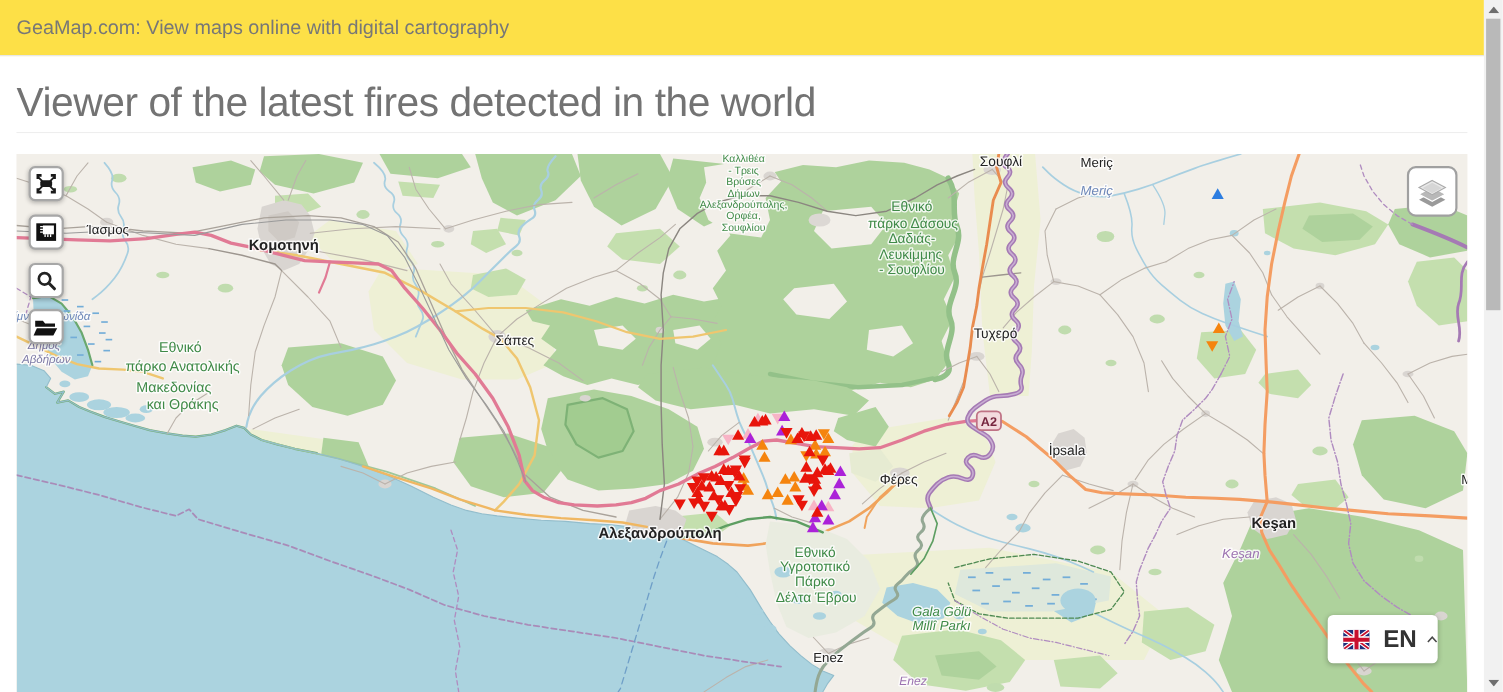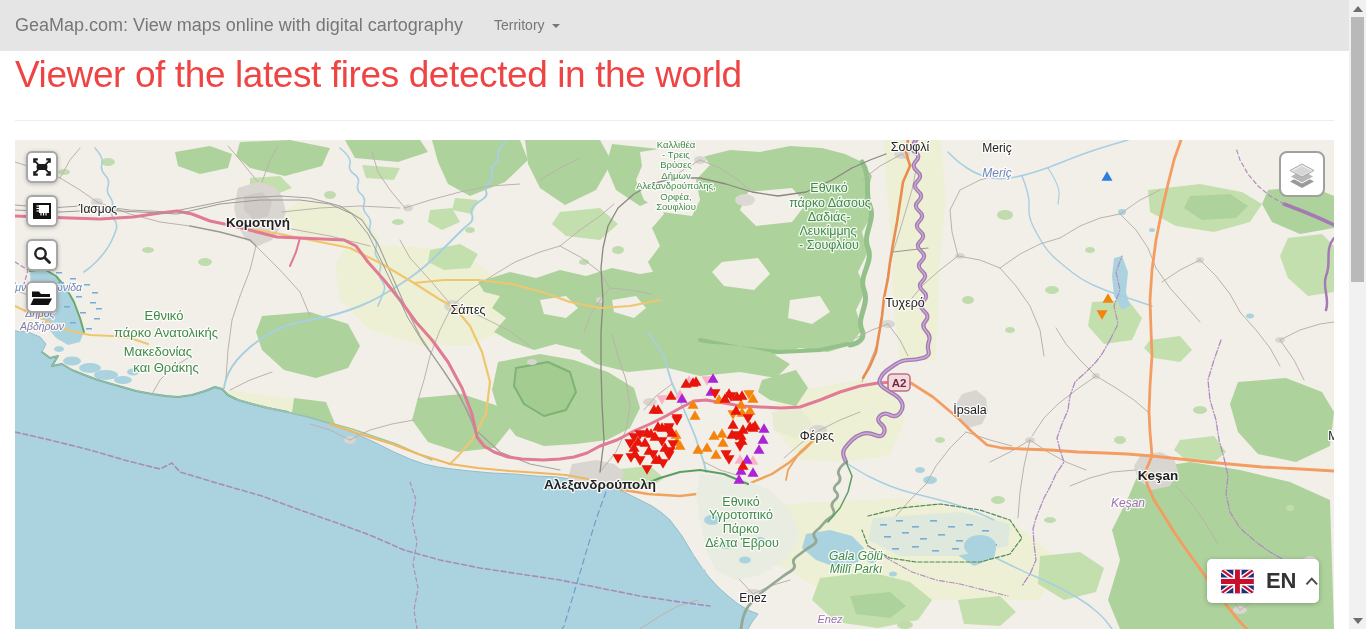--- a/index.html
+++ b/index.html
@@ -1,40 +1,39 @@
 <!DOCTYPE html>
 <html><head><meta charset="utf-8"><title>GeaMap.com: View maps online with digital cartography</title>
 <style>
 *{margin:0;padding:0;box-sizing:content-box}
 html,body{width:1366px;height:629px;overflow:hidden;background:#fff;
 font-family:"Liberation Sans",sans-serif;-webkit-font-smoothing:antialiased}
-.navbar{position:absolute;left:0;top:0;width:1349px;height:50px;background:#e5e5e5;border-bottom:1px solid #e7e7e7}
+.navbar{position:absolute;left:0;top:0;width:1349px;height:50px;background:#fde047;border-bottom:1px solid #e7e7e7}
 .brand{position:absolute;left:15px;top:0;height:50px;line-height:50px;font-size:18px;color:#777;white-space:nowrap}
 .nav{position:absolute;left:479px;top:0;height:50px;display:flex}
 .nav a{display:block;padding:15px;font-size:14px;line-height:20px;color:#777;text-decoration:none;white-space:nowrap}
 .caret{display:inline-block;width:0;height:0;margin-left:4px;vertical-align:middle;border-top:4px dashed #777;border-right:4px solid transparent;border-left:4px solid transparent}
-h1{position:absolute;left:15px;top:54px;font-size:37px;font-weight:500;color:#ef4444;letter-spacing:-0.4px;white-space:nowrap}
+h1{position:absolute;left:15px;top:72px;font-size:37px;font-weight:500;color:#737373;letter-spacing:-0.4px;white-space:nowrap}
 .hr{position:absolute;left:15px;top:120px;width:1319px;height:0;border-top:1px solid #eee}
 #map{position:absolute;left:15px;top:140px;width:1319px;height:489px;overflow:hidden;background:#f2efe9}
 svg text{font-family:"Liberation Sans",sans-serif}
 .lbtn{position:absolute;left:11px;width:28px;height:28px;background:#fff;border:2px solid #a7a7a7;border-radius:6px;box-shadow:0 1px 4px rgba(0,0,0,0.25);display:flex;align-items:center;justify-content:center}
 .layers{position:absolute;right:9px;top:11px;width:42px;height:42px;background:#fff;border:2px solid #a0a0a0;border-radius:8px;display:flex;align-items:center;justify-content:center}
-.langbox{position:absolute;left:1192px;top:419px;width:112px;height:44px;background:#fff;border-radius:5px;box-shadow:0 1px 5px rgba(0,0,0,0.25);display:flex;align-items:center}
+.langbox{position:absolute;left:1192px;top:419px;width:100px;height:44px;background:#fff;border-radius:5px;box-shadow:0 1px 5px rgba(0,0,0,0.25);display:flex;align-items:center}
 .langbox svg.flag{margin-left:14px}
 .langbox .en{font-size:22px;font-weight:bold;color:#333;margin-left:12px}
 .chev{margin-left:9px}
 .sb{position:absolute;right:0;top:0;width:17px;height:629px;background:#f1f1f1}
 .sb .thumb{position:absolute;left:2px;top:17px;width:13px;height:265px;background:#b9b9b9}
 .sb .arr{position:absolute;left:0;width:17px;height:17px;display:flex;align-items:center;justify-content:center}
 </style></head>
 <body>
 <div class="navbar">
   <span class="brand">GeaMap.com: View maps online with digital cartography</span>
   <div class="nav">
-    <a>Territory <span class="caret"></span></a>
   </div>
 </div>
 <h1>Viewer of the latest fires detected in the world</h1>
 <div class="hr"></div>
 <div id="map">
 <svg width="1319" height="489" viewBox="15 140 1319 489" style="position:absolute;left:0;top:0">
       <rect x="15" y="140" width="1319" height="489" fill="#f2efe9"></rect>
       <path d="M884.0,140.0 L941.0,140.0 L946.0,200.0 L940.0,260.0 L938.0,320.0 L935.0,360.0 L900.0,360.0 L893.0,300.0 L890.0,230.0 L886.0,180.0 Z" fill="#eef0d5"></path>
       <path d="M786.0,392.0 L860.0,380.0 L893.0,388.0 L905.0,420.0 L890.0,455.0 L845.0,462.0 L800.0,460.0 L775.0,430.0 L775.0,405.0 Z" fill="#eef0d5"></path>
       <path d="M348.0,243.0 L460.0,250.0 L500.0,280.0 L505.0,330.0 L470.0,345.0 L420.0,345.0 L370.0,330.0 L340.0,300.0 L335.0,265.0 Z" fill="#eef0d5"></path>

